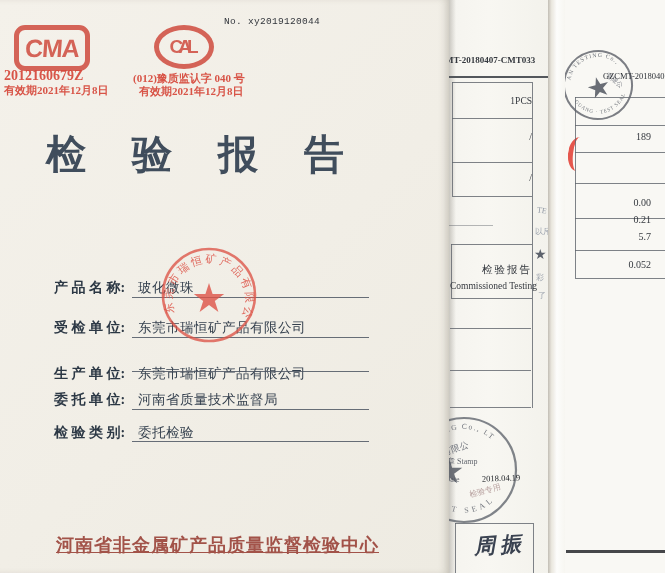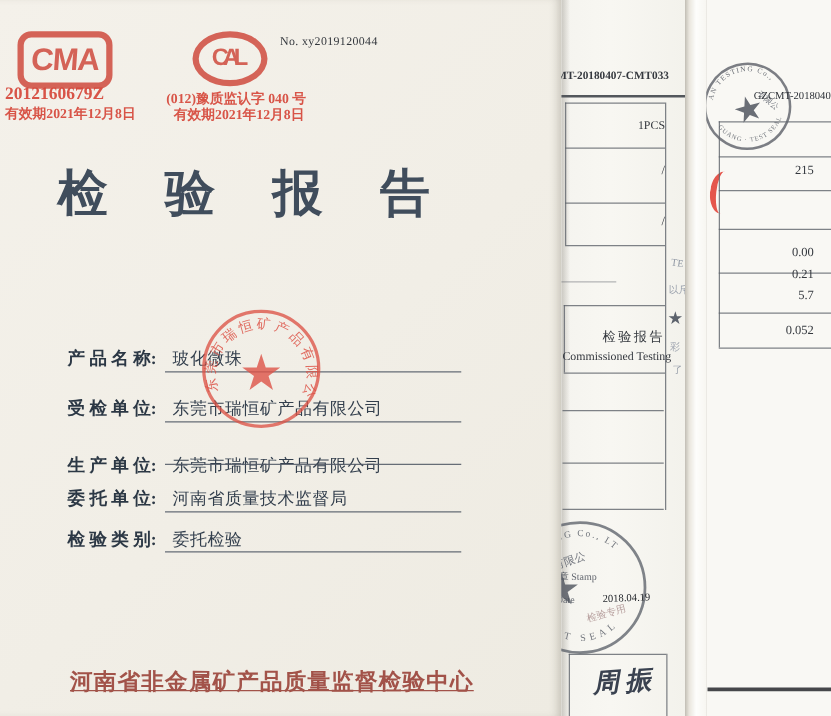--- a/index.html
+++ b/index.html
@@ -12,21 +12,21 @@
          box-shadow:inset -6px 0 8px -4px rgba(75,68,54,.28);}
   .redtxt{position:absolute;color:#d6473a;font-weight:700;white-space:nowrap;opacity:.92;}
   .cma-box{position:absolute;left:14px;top:25px;width:66px;height:36px;border:5px solid #cf4b3e;
            border-radius:11px;display:flex;align-items:center;justify-content:center;opacity:.85;}
   .cma-box span{font-family:"Liberation Sans",sans-serif;font-weight:700;font-size:25px;
                 color:#cf4b3e;letter-spacing:-1px;transform:skewX(-4deg);}
   .cal-box{position:absolute;left:154px;top:25px;width:50px;height:34px;border:5px solid #cf4b3e;
            border-radius:50%;display:flex;align-items:center;justify-content:center;opacity:.85;}
   .cal-box span{font-family:"Liberation Sans",sans-serif;font-weight:700;font-size:19px;
                 color:#cf4b3e;letter-spacing:-5px;padding-right:5px;}
-  .report-no{position:absolute;left:224px;top:29px;font-size:9.5px;color:#32363c;letter-spacing:.3px;}
+  .report-no{position:absolute;left:224px;top:16px;font-size:9.5px;color:#32363c;letter-spacing:.3px;font-family:Liberation Mono, monospace;}
   .title{position:absolute;left:46px;top:127px;margin:0;font-size:40px;font-weight:700;
          color:#404d5c;letter-spacing:46px;white-space:nowrap;}
   .frow{position:absolute;left:54px;white-space:nowrap;}
   .flabel{display:inline-block;width:80px;font-size:14px;font-weight:700;color:#2c3845;}
   .fvalue{font-size:13.5px;color:#333f4d;letter-spacing:.5px;}
   .uline{position:absolute;left:132px;width:237px;height:1px;background:#4d5663;opacity:.85;}
   .footer{position:absolute;left:56px;top:533px;font-size:18px;font-weight:700;
           color:#9c463c;letter-spacing:1px;white-space:nowrap;opacity:.92;text-decoration:underline;}
   .seal-svg{position:absolute;left:156px;top:242px;}
   
@@ -208,21 +208,21 @@
 
     <div class="vl" style="left:10px;top:97px;height:181px;"></div>
     <div class="hl" style="left:10px;top:97px;width:90px;"></div>
     <div class="hl" style="left:10px;top:125px;width:90px;"></div>
     <div class="hl" style="left:10px;top:152px;width:90px;"></div>
     <div class="hl" style="left:10px;top:183px;width:90px;"></div>
     <div class="hl" style="left:10px;top:218px;width:90px;"></div>
     <div class="hl" style="left:10px;top:250px;width:90px;"></div>
     <div class="hl" style="left:10px;top:278px;width:90px;"></div>
 
-    <div class="cell" style="left:10px;top:131px;width:76px;font-size:10px;">215</div>
+    <div class="cell" style="left:10px;top:131px;width:76px;font-size:10px;">189</div>
     <div class="cell" style="left:10px;top:166px;width:76px;font-size:10px;margin-top:48px;">0.21</div>
     <div class="cell" style="left:10px;top:197px;width:76px;font-size:10px;">0.00</div>
     <div class="cell" style="left:10px;top:231px;width:76px;font-size:10px;">5.7</div>
     <div class="cell" style="left:10px;top:259px;width:76px;font-size:10px;">0.052</div>
 
     <div class="botbar"></div>
   </section>
 </div>
 
 </body></html>

